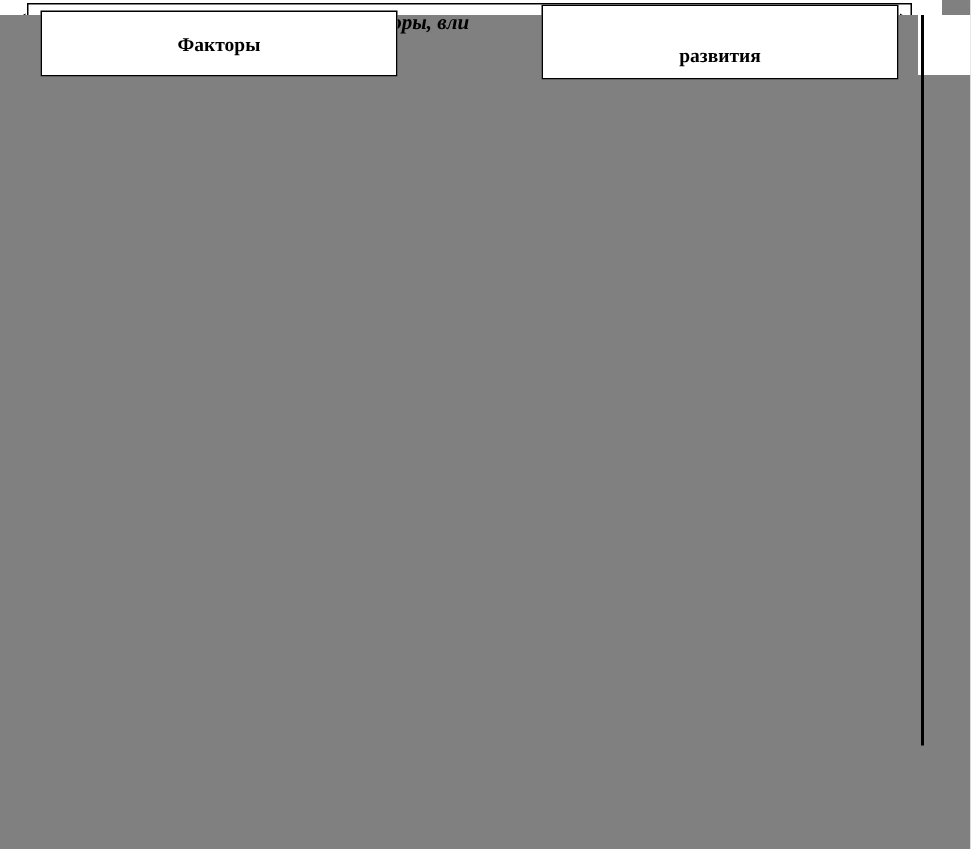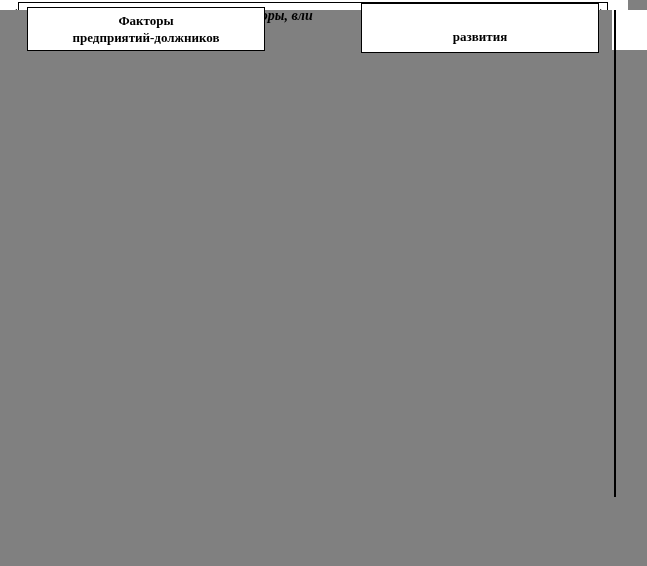--- a/index.html
+++ b/index.html
@@ -153,21 +153,20 @@
   <div class="grey-panel" id="grey-right"></div>
   <div class="grey-panel" id="grey-topright"></div>
 
   <div class="line" id="conn-right-long"></div>
 
   <div id="diagram-title">Схема 5. Факторы, вли</div>
 
   <div class="box" id="box-left">
     <span>
       <span>Факторы</span><br>
-      <span>предприятий-должников</span>
     </span>
   </div>
 
   <div class="box" id="box-right">
     <span>
       <br>
       <span>развития</span>
     </span>
   </div>
 

